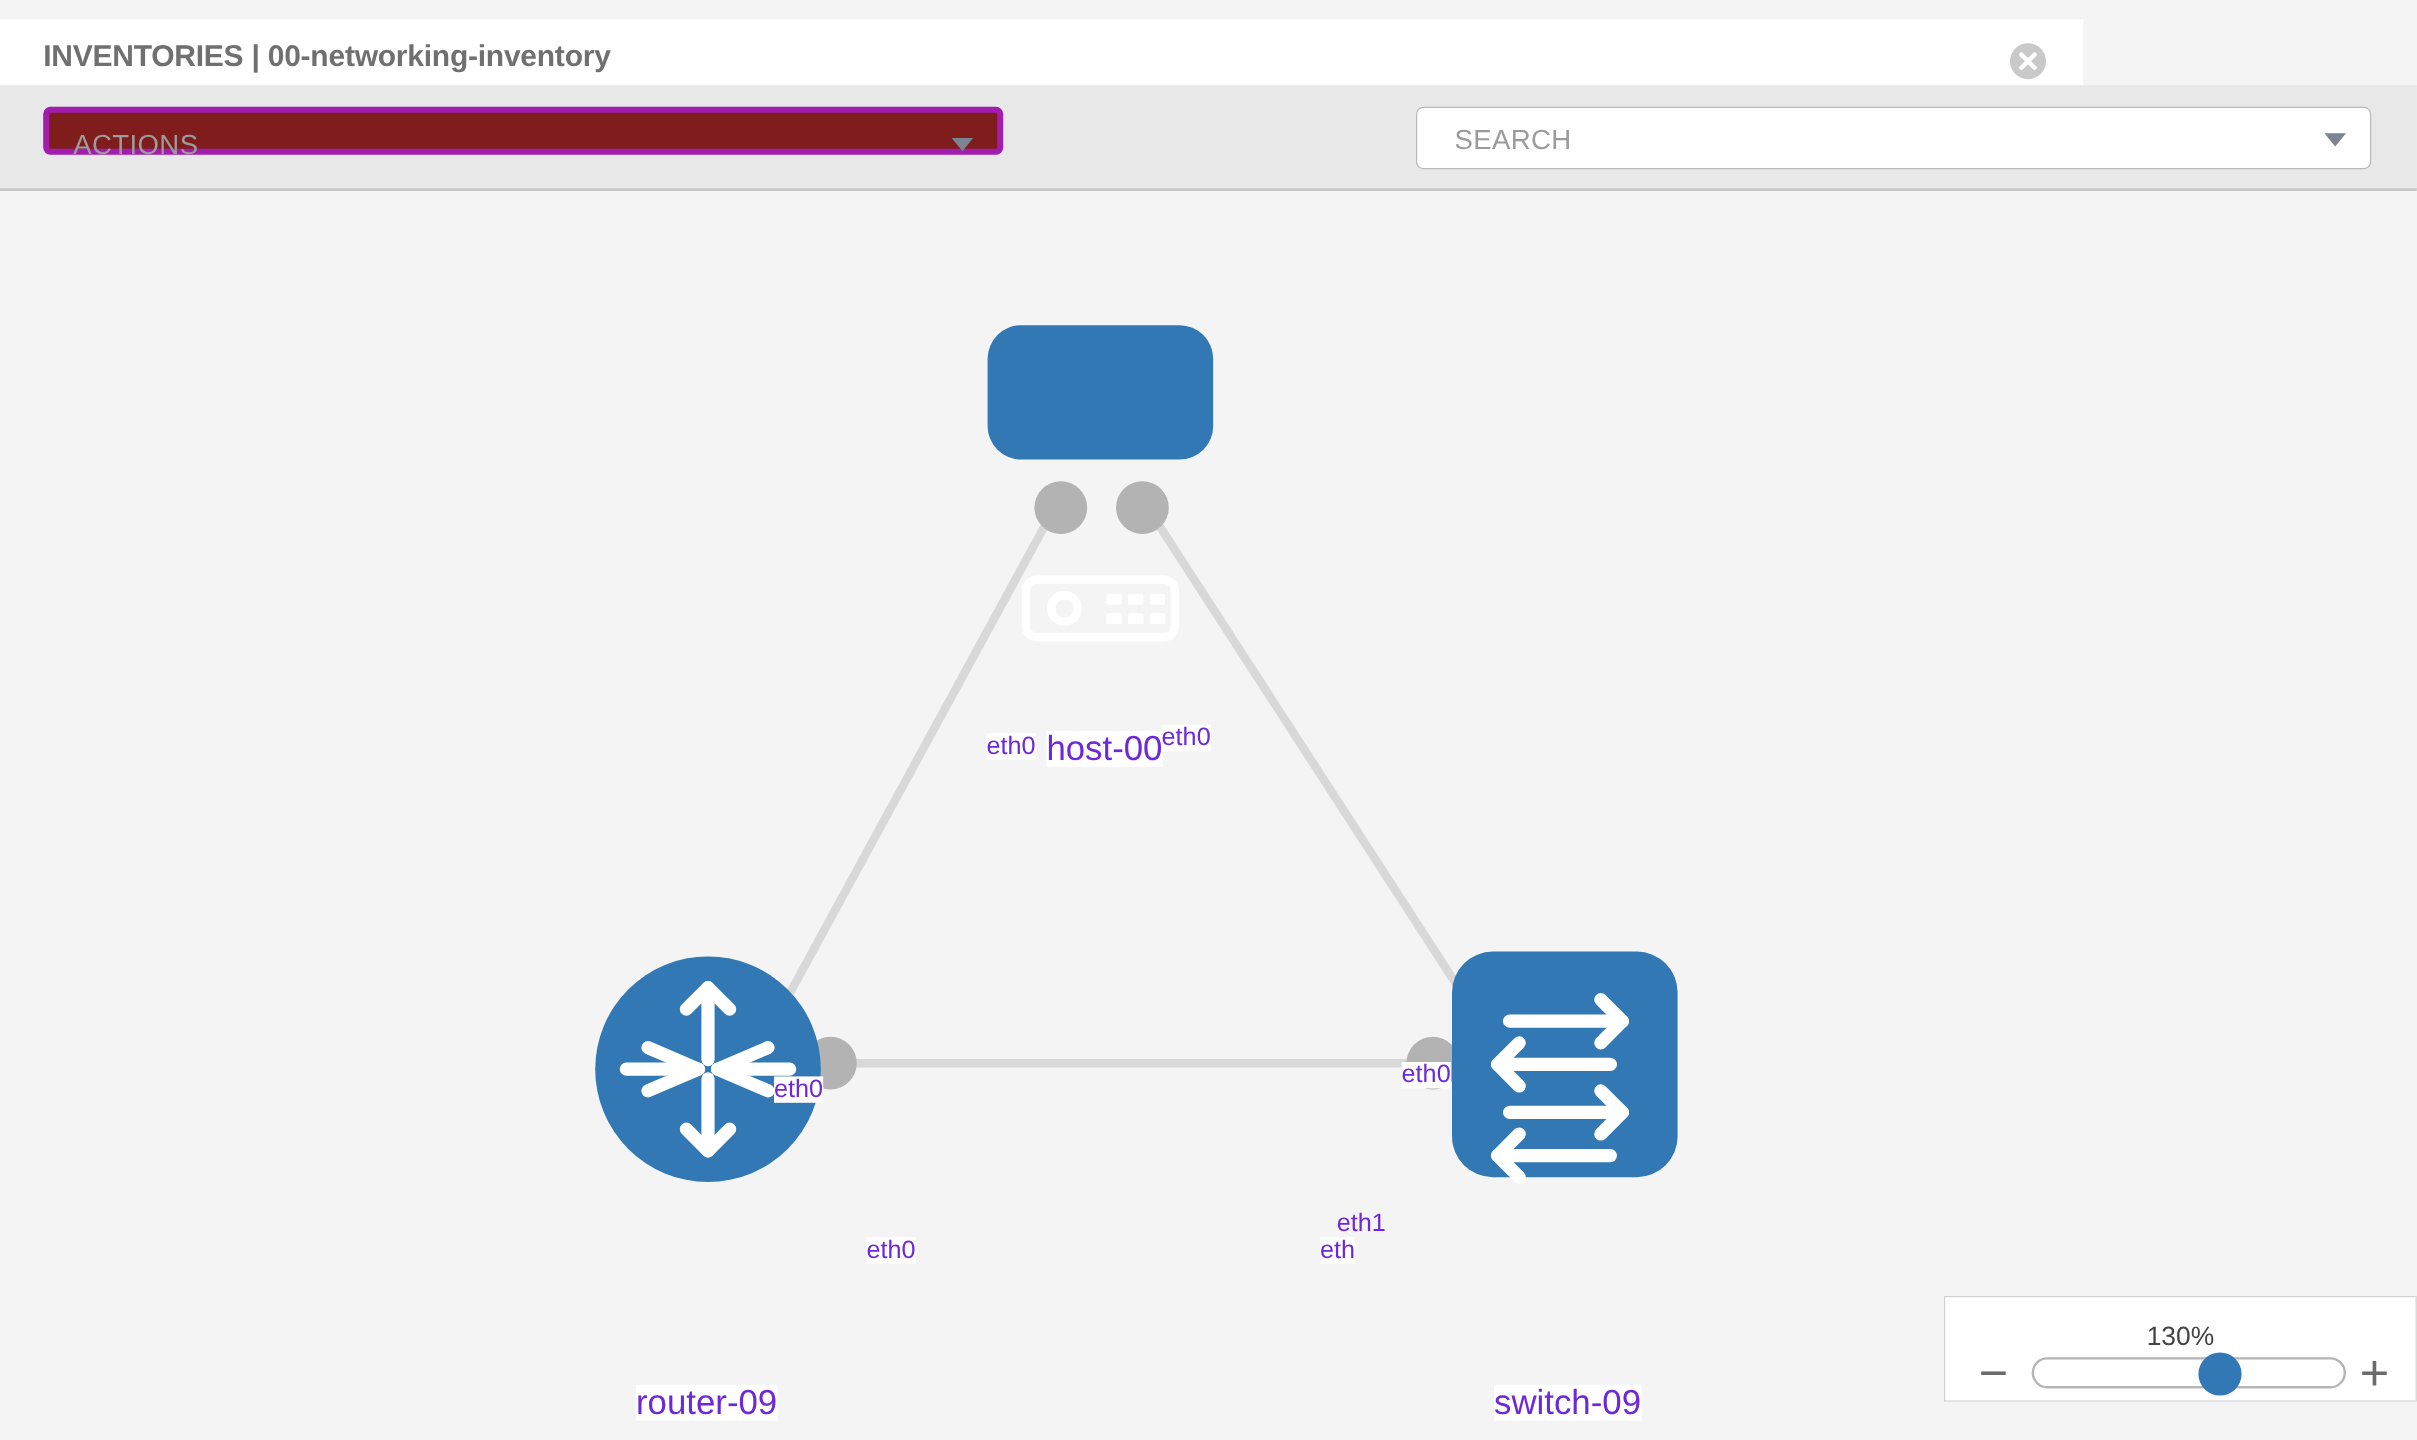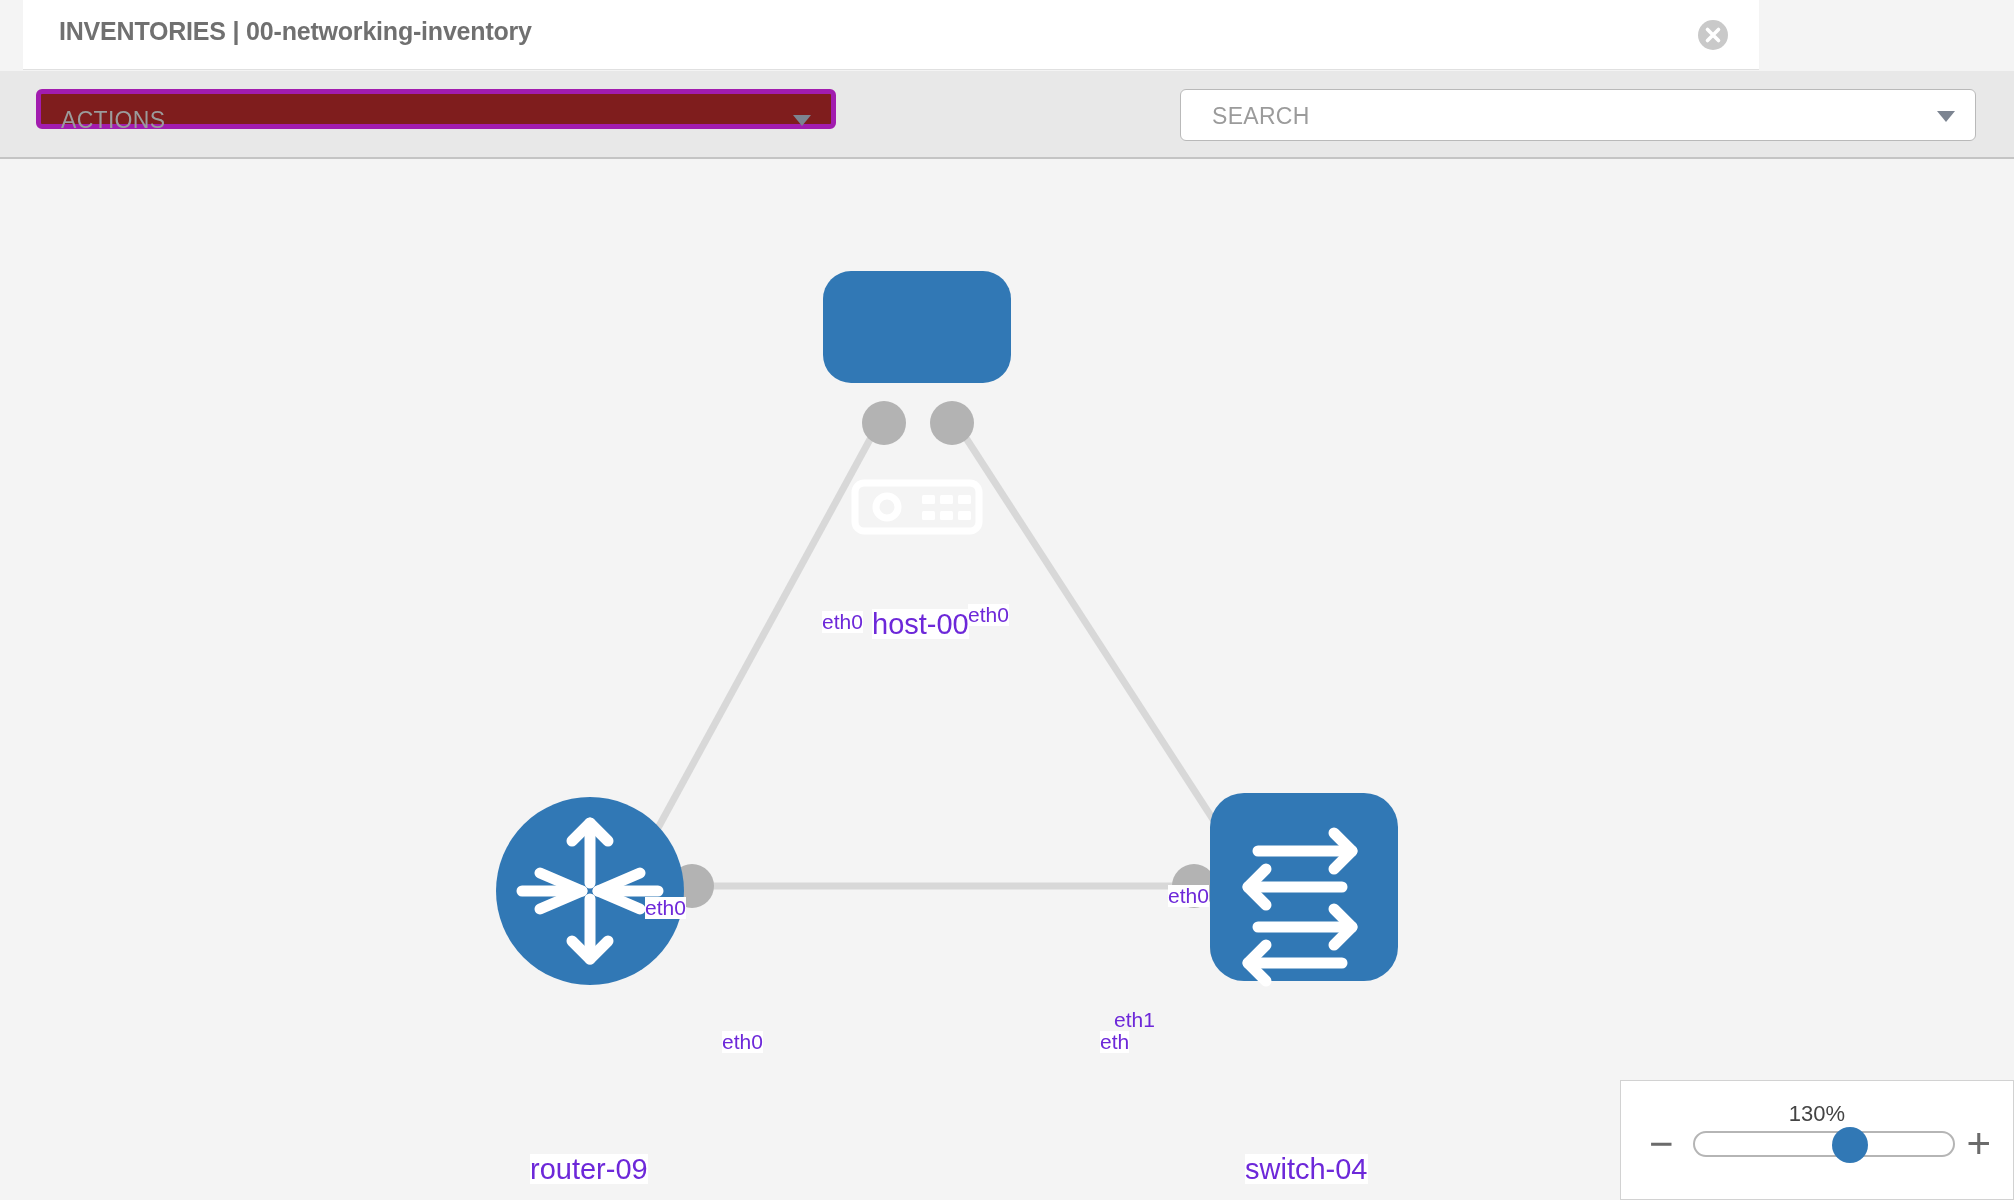--- a/index.html
+++ b/index.html
@@ -5,25 +5,24 @@
   * { box-sizing: border-box; margin: 0; padding: 0; }
   html, body {
     width: 2014px; height: 1200px;
     font-family: "Liberation Sans", sans-serif;
     background: #f4f4f4;
     overflow: hidden;
   }
 
   
   .header {
-    position: absolute; left: 0; top: 0;
+    position: absolute; left: 0; top: 16px;
     width: 1736px; height: 70px;
     background: #ffffff;
     border-bottom: 1px solid #e0e0e0;
-    margin-left: 23px;
   }
   .header-title {
     position: absolute; left: 36px; top: 17px;
     font-size: 25px; font-weight: bold;
     color: #707070;
     letter-spacing: -0.2px;
     white-space: nowrap;
   }
   .close-btn {
     position: absolute; right: 30px; top: 19px;
@@ -98,21 +97,21 @@
     color: #6d28d9;
     white-space: nowrap;
     line-height: 1.05;
   }
   .nlabel.big   { font-size: 29px; }
   .nlabel.small { font-size: 21px; }
 
   
   .zoom-panel {
     position: absolute; left: 1620px; top: 1080px;
-    width: 394px; height: 120px;
+    width: 394px; height: 88px;
     background: #ffffff;
     border: 1px solid #d2d2d2;
   }
   .zoom-pct {
     position: absolute; left: 0; right: 0; top: 20px;
     text-align: center;
     font-size: 22px; color: #444;
   }
   .zoom-minus, .zoom-plus {
     position: absolute; top: 48px;
@@ -239,21 +238,21 @@
         <line x1="1258" y1="766" x2="1352" y2="766"></line>
         <polyline points="1334,748 1352,766 1334,784"></polyline>
         <line x1="1342" y1="802" x2="1248" y2="802"></line>
         <polyline points="1266,784 1248,802 1266,820"></polyline>
       </g>
     </g>
   </svg>
 
   <div class="nlabel big" style="left:872px; top:432px;margin-top:16px;">host-00</div>
   <div class="nlabel big" style="left:530px; top:993px;">router-09</div>
-  <div class="nlabel big" style="left:1245px; top:993px;">switch-04</div>
+  <div class="nlabel big" style="left:1245px; top:993px;">switch-09</div>
 
   <div class="nlabel small" style="left:822px; top:450px;">eth0</div>
   <div class="nlabel small" style="left:968px; top:443px;">eth0</div>
   <div class="nlabel small" style="left:645px; top:736px;">eth0</div>
   <div class="nlabel small" style="left:1168px; top:724px;">eth0</div>
   <div class="nlabel small" style="left:722px; top:870px;">eth0</div>
   <div class="nlabel small" style="left:1100px; top:870px;">eth</div>
   <div class="nlabel small" style="left:1114px; top:848px; background:transparent;text-align:right;">eth1</div>
 
 </div>

